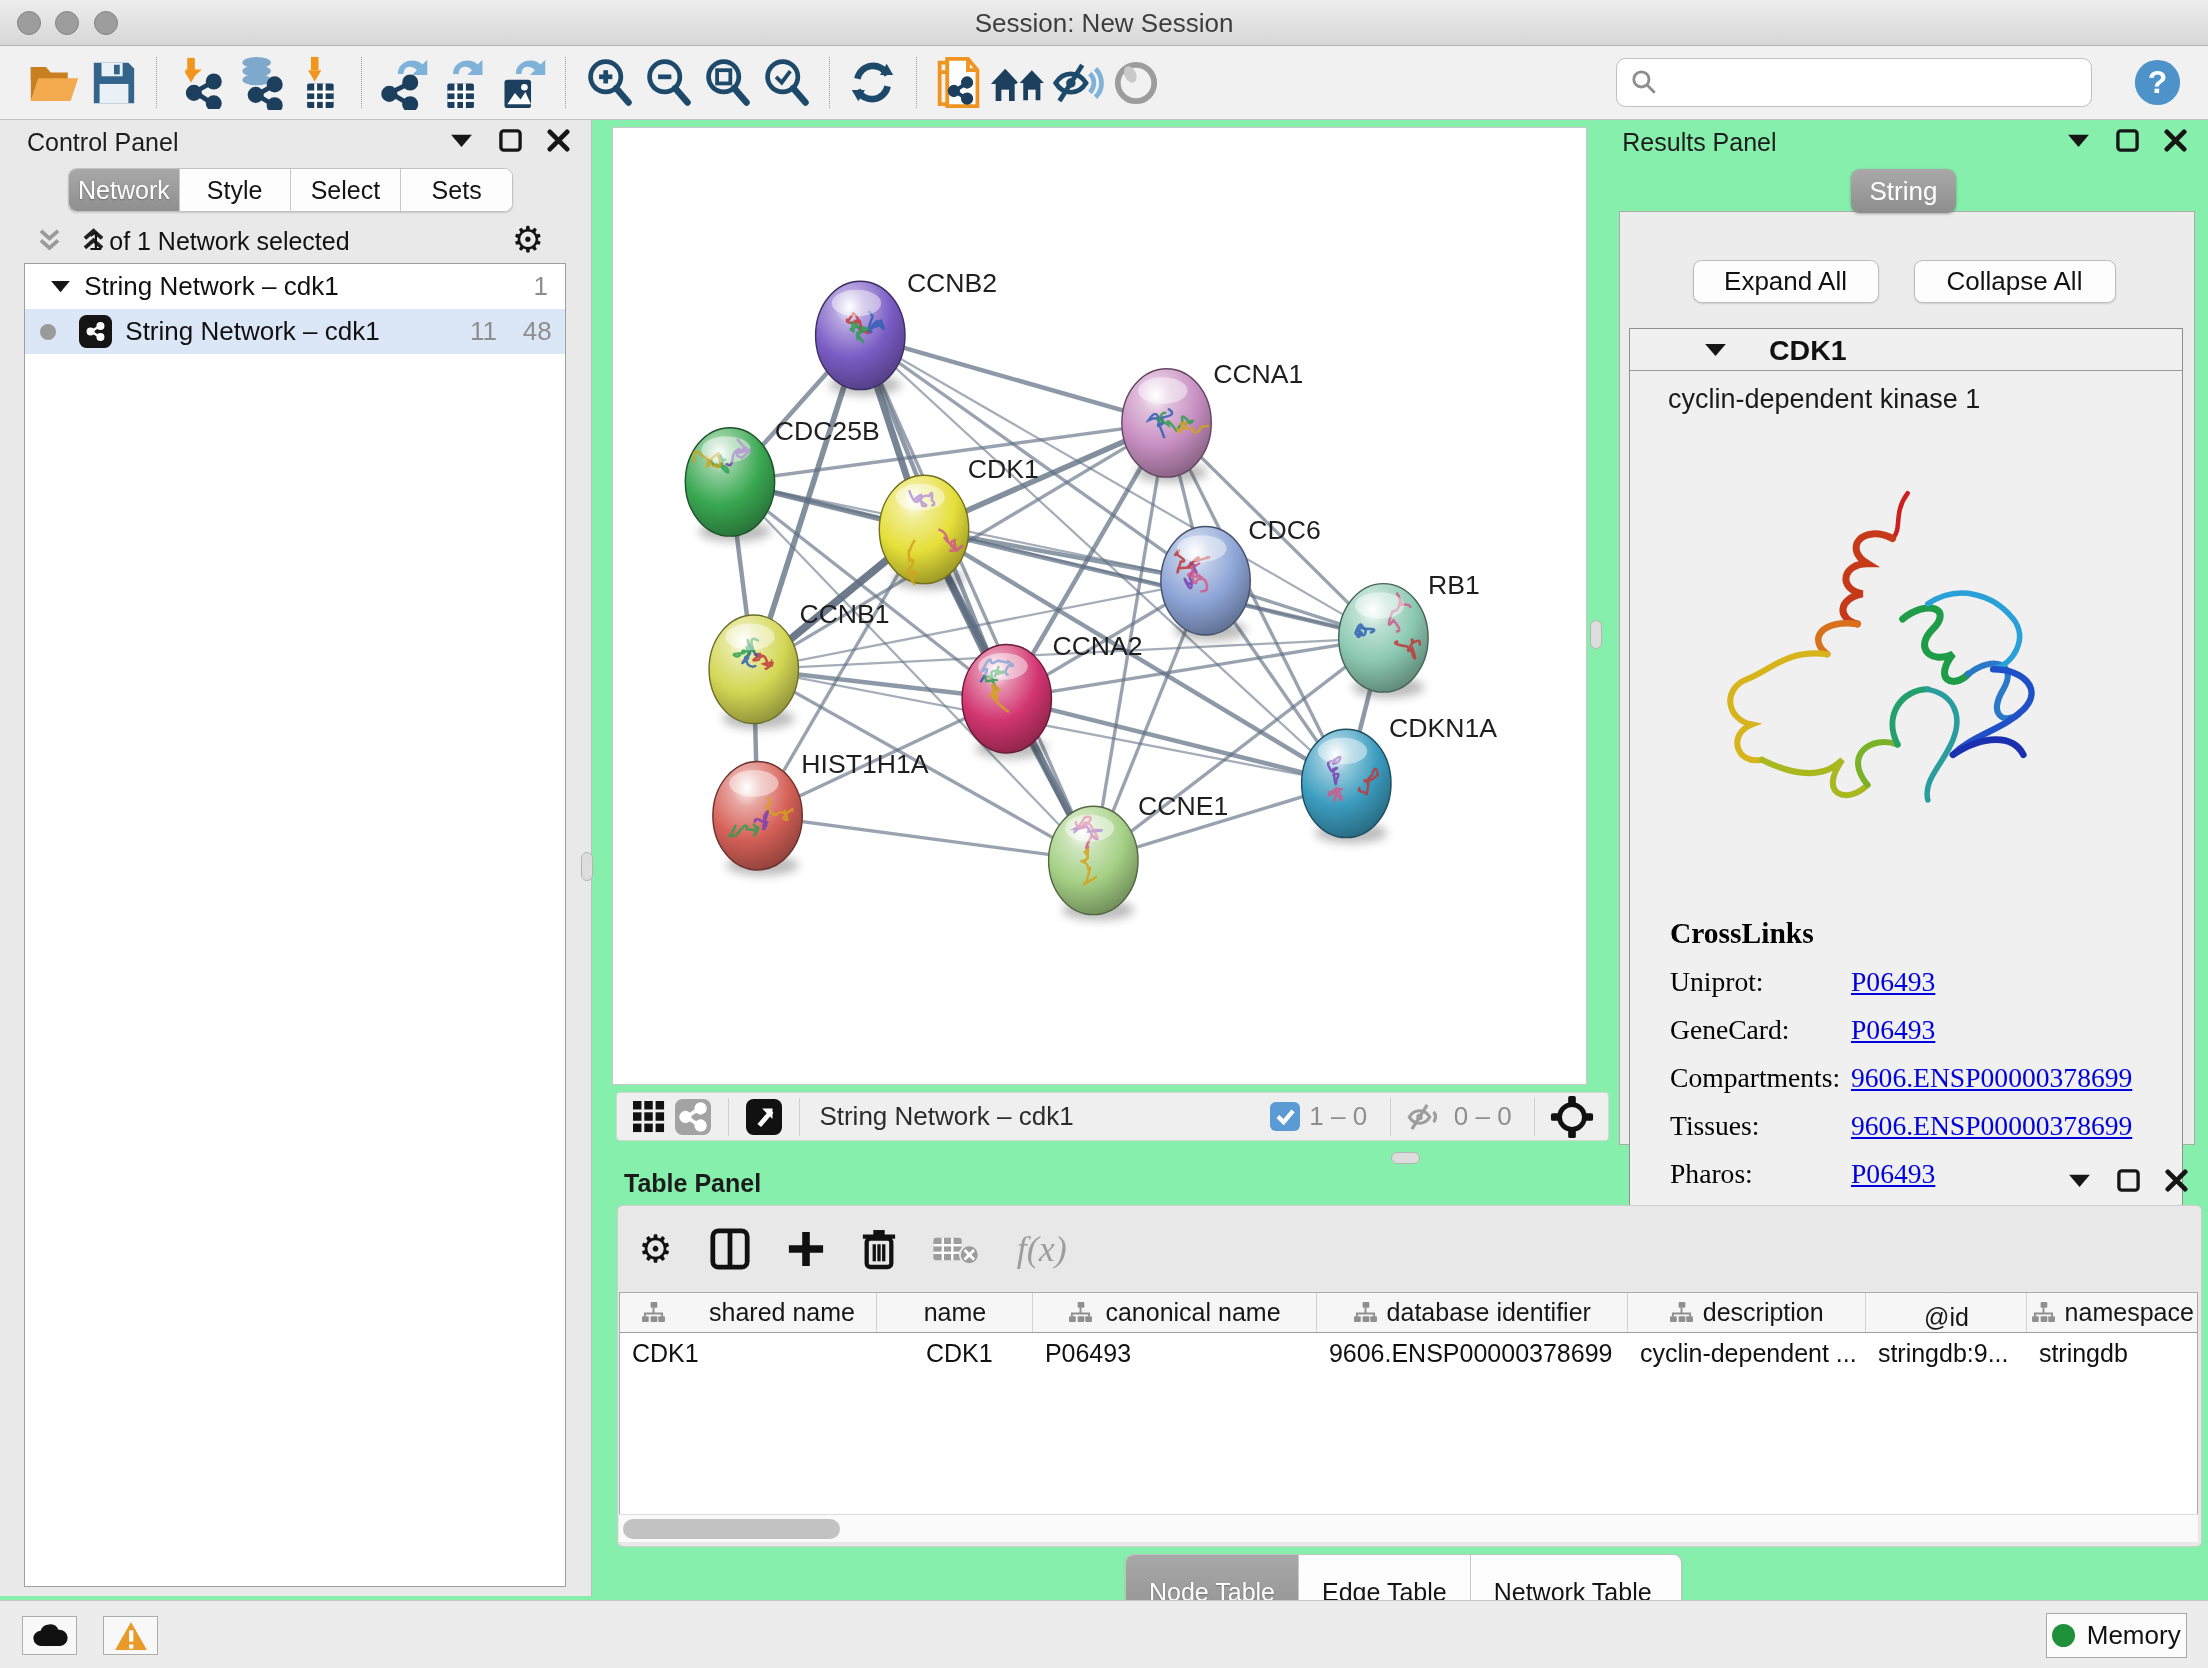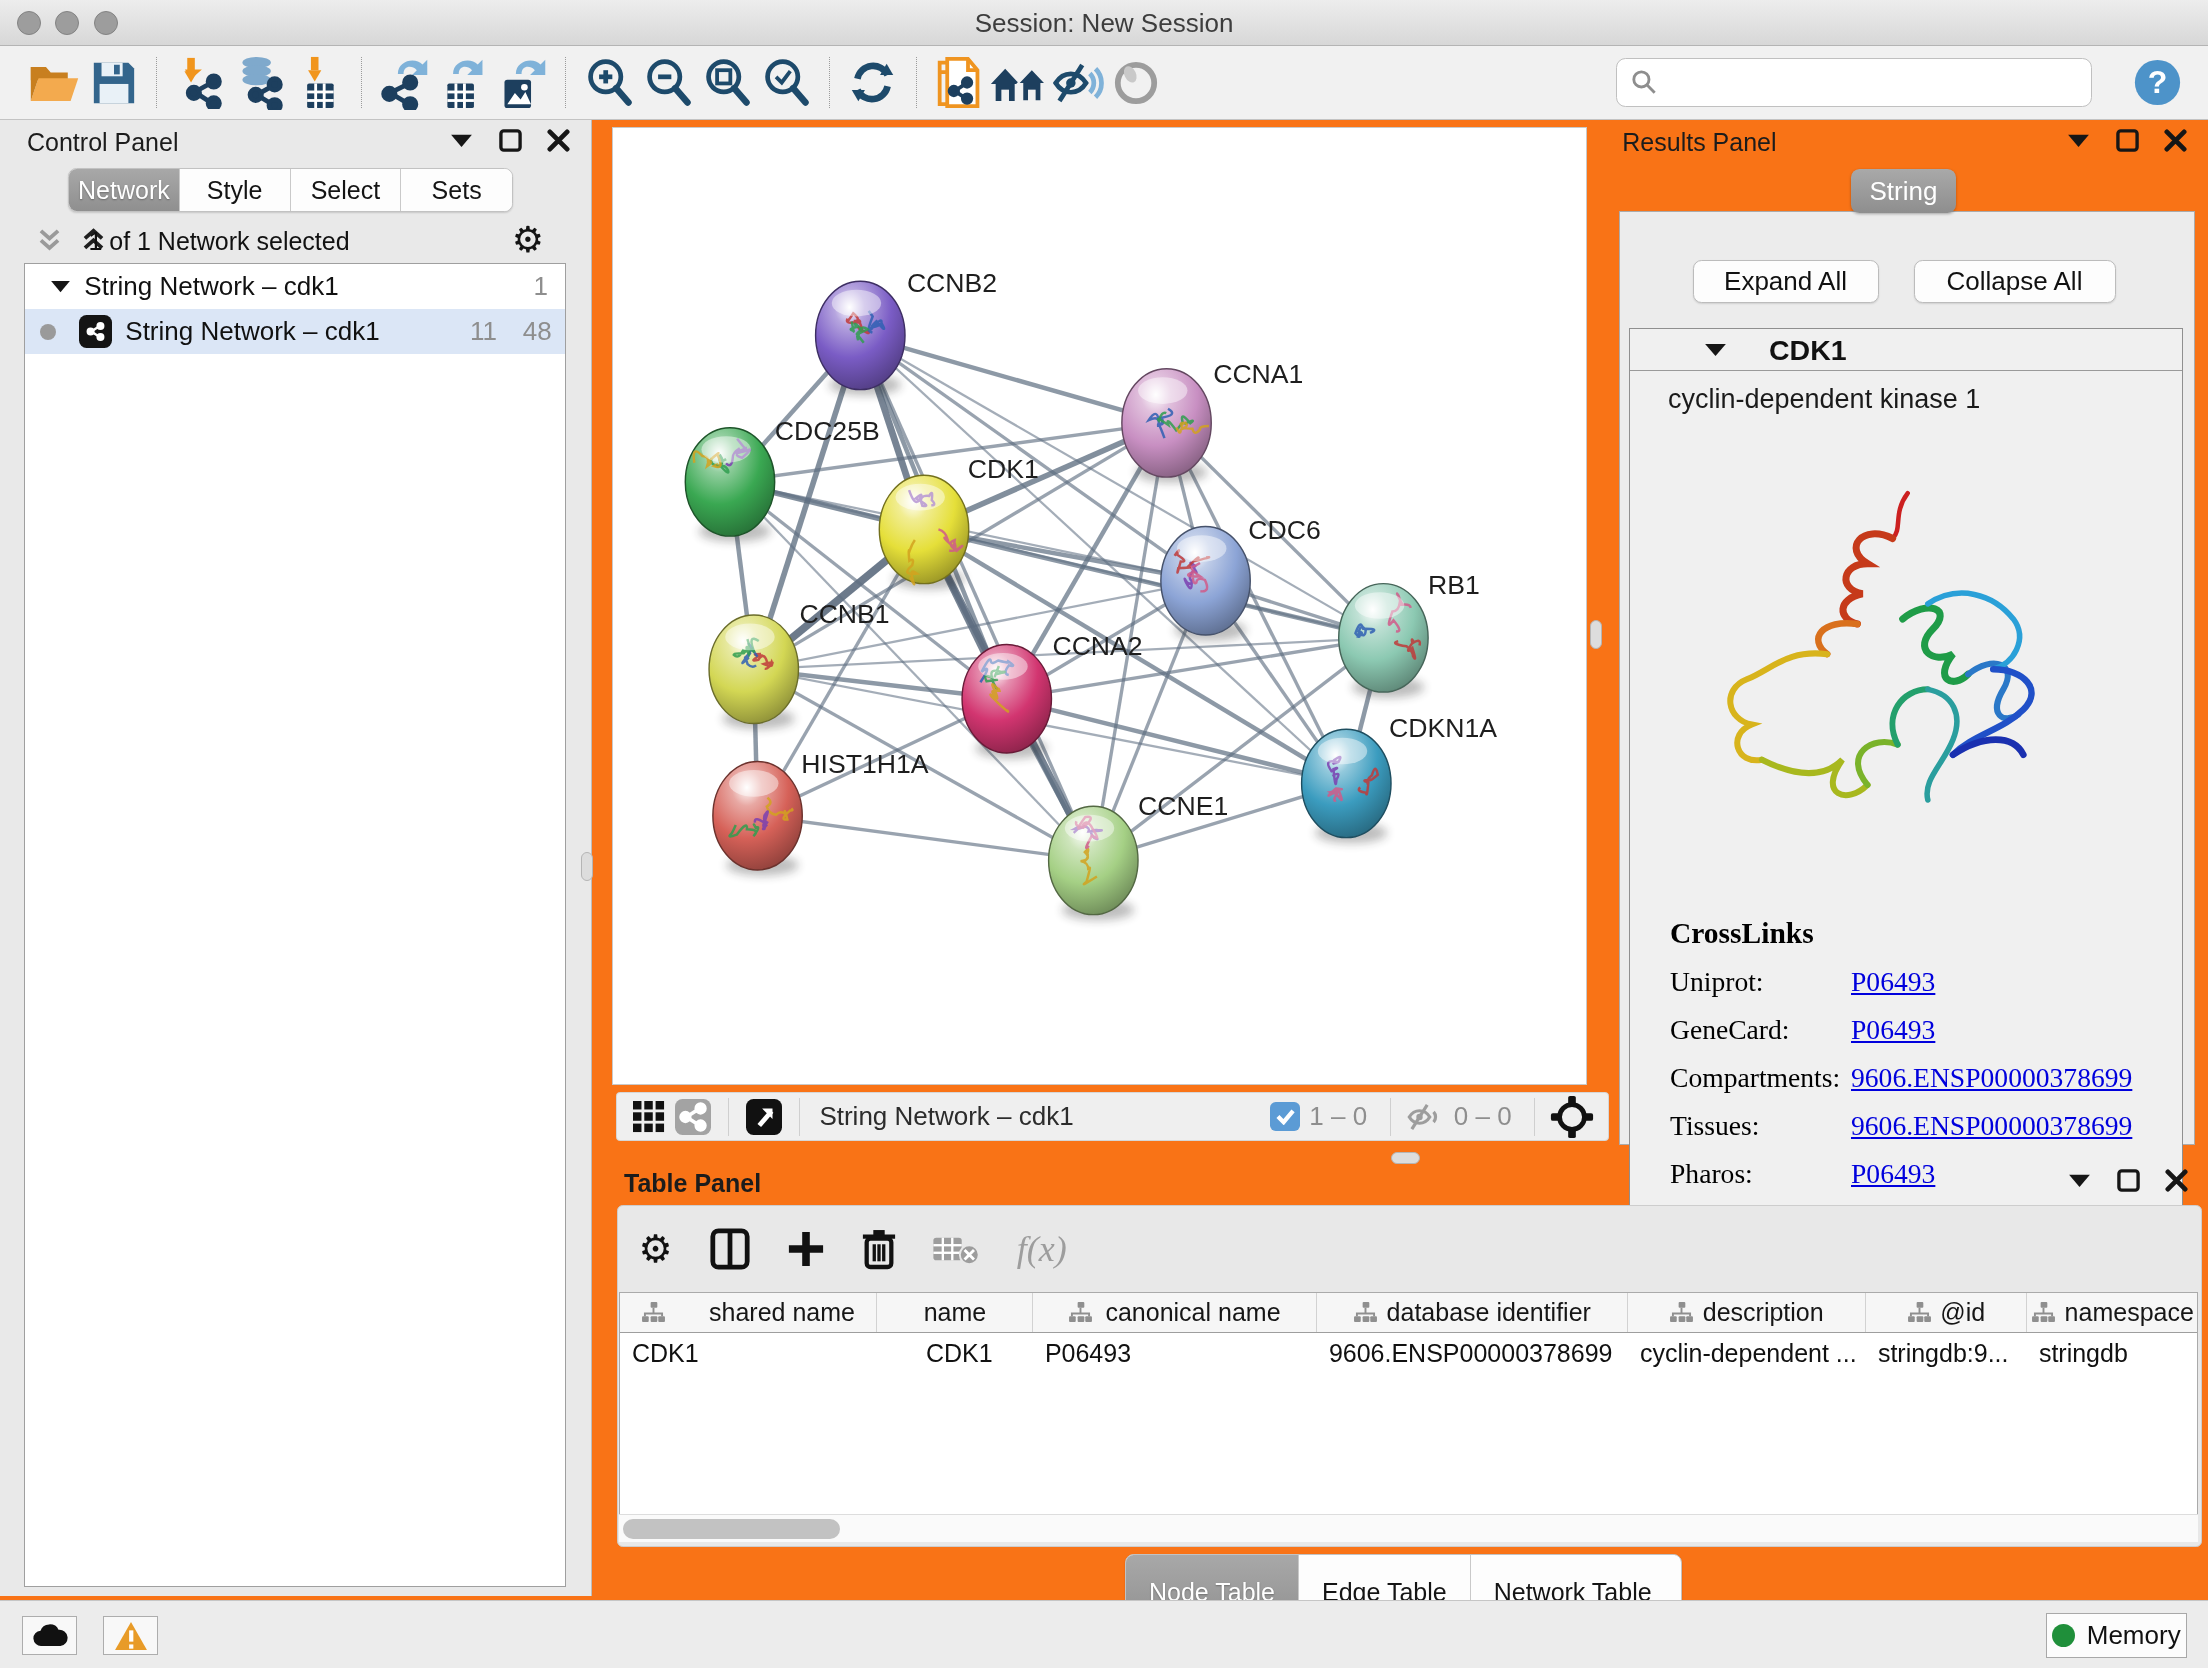--- a/index.html
+++ b/index.html
@@ -18,21 +18,21 @@
   .toolbar { position:absolute; left:0; top:46px; width:2208px; height:74px; background:#f1f1f1;
              border-bottom:1px solid #c3c3c3; display:flex; align-items:center; padding:0 21px 0 25px; }
   .tbtn { width:59px; height:59px; display:flex; align-items:center; justify-content:center; flex:0 0 auto; }
   .tsep { height:51px; border-left:1.9px dotted #9b9b9b; margin:0 13.3px; flex:0 0 auto; }
   .searchbox { margin-left:auto; width:476px; height:49px; background:#fff; border:1.9px solid #c0c0c0;
                border-radius:9.5px; display:flex; align-items:center; padding:0 13.3px; }
   .searchbox input { border:none; outline:none; flex:1; font-size:25px; font-family:inherit; }
   .helpbtn { margin-left:36px; }
 
   
-  .workspace { position:absolute; left:0; top:120px; width:2208px; height:1480px; background:#f97316; }
+  .workspace { position:absolute; left:0; top:120px; width:2208px; height:1480px; background:#86efac; }
 
   
   .cpanel { position:absolute; left:0; top:0; width:592px; height:1476px; background:#e9e9e9;
             border-right:1px solid #bdbdbd; }
   .panel-head { position:absolute; left:0; top:7.6px; width:100%; height:34px; }
   .panel-title { position:absolute; left:27px; top:0; font-size:25px; color:#1c1c1c; }
   .panel-btns { position:absolute; right:21px; top:1.9px; display:flex; gap:25px; align-items:center; }
   .seg-tabs { position:absolute; display:flex; border:1px solid #c2c2c2; border-radius:8.6px; overflow:hidden;
               background:#fdfdfd; box-shadow:0 1px 1.9px rgba(0,0,0,.15); }
   .seg-tab { font-size:25px; color:#141414; padding:6.7px 0; text-align:center; background:#fdfdfd;
@@ -820,21 +820,21 @@
                   <g fill="#8f8f8f">
                     <rect x="9" y="0" width="7" height="6" rx="1"></rect>
                     <rect x="0" y="15" width="7" height="6" rx="1"></rect>
                     <rect x="9" y="15" width="7" height="6" rx="1"></rect>
                     <rect x="17" y="15" width="7" height="6" rx="1"></rect>
                   </g>
                   <path d="M12 6 v5 M3 15 v-3 h18 v3 M12 11 v2" stroke="#8f8f8f" stroke-width="2" fill="none"></path>
                 </svg>
                 <span>description</span>
               </div>
-              <div class="th" style="width: 161px;">
+              <div class="th" style="width: 161px; flex-direction: column;">
                 <svg width="23" height="21" viewBox="0 0 24 22">
                   <g fill="#8f8f8f">
                     <rect x="9" y="0" width="7" height="6" rx="1"></rect>
                     <rect x="0" y="15" width="7" height="6" rx="1"></rect>
                     <rect x="9" y="15" width="7" height="6" rx="1"></rect>
                     <rect x="17" y="15" width="7" height="6" rx="1"></rect>
                   </g>
                   <path d="M12 6 v5 M3 15 v-3 h18 v3 M12 11 v2" stroke="#8f8f8f" stroke-width="2" fill="none"></path>
                 </svg>
                 <span>@id</span>

